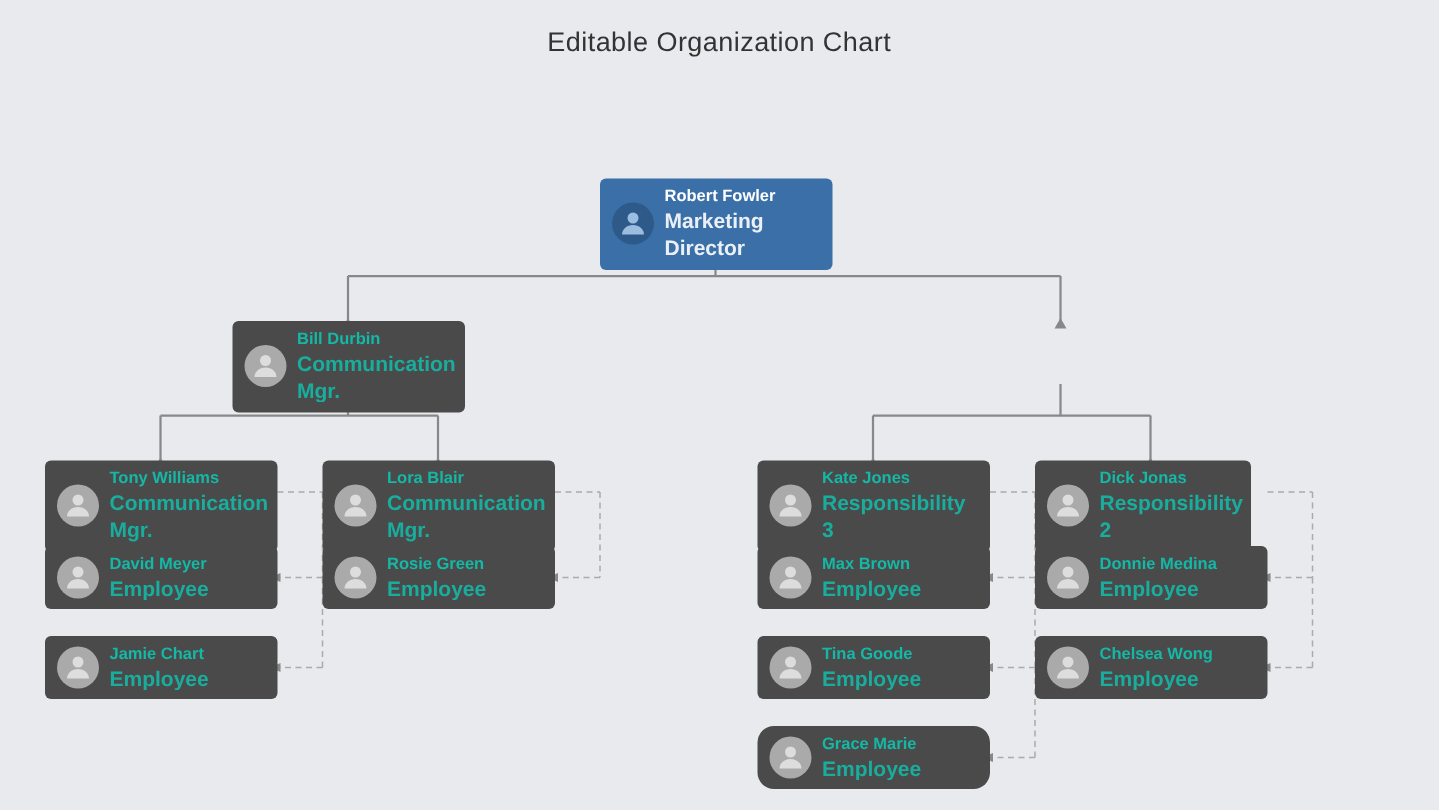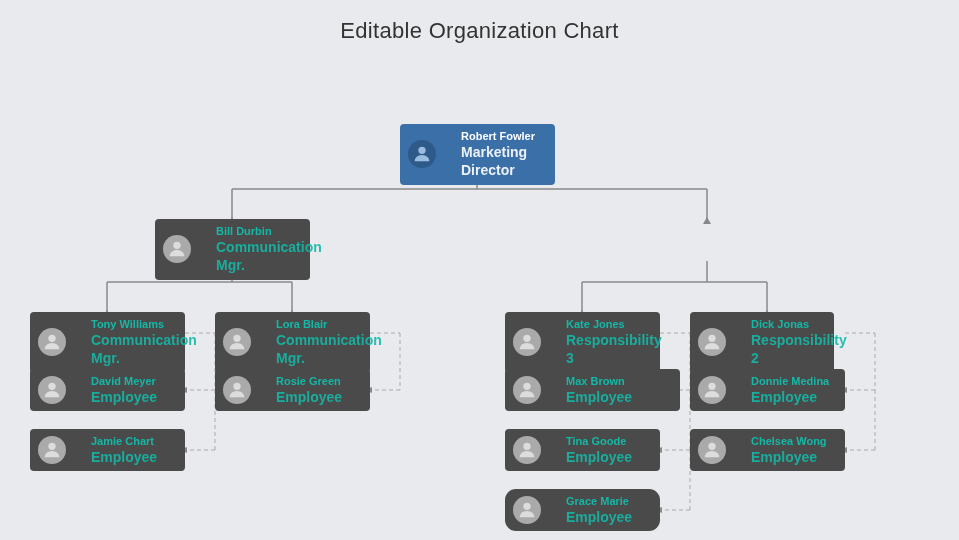--- a/index.html
+++ b/index.html
@@ -7,21 +7,21 @@
       width: 959px;
       height: 540px;
       background: #e8eaed;
       font-family: 'Segoe UI', Arial, sans-serif;
       overflow: hidden;
       position: relative;
     }
 
     .page-title {
       text-align: center;
-      font-size: 22px;
+      font-size: 18px;
       font-weight: 400;
       color: #333;
       padding-top: 18px;
       letter-spacing: 0.3px;
     }
 
     .chart-container {
       position: relative;
       width: 100%;
       height: 490px;
@@ -37,21 +37,21 @@
       pointer-events: none;
     }
 
     
     .node {
       position: absolute;
       display: flex;
       align-items: center;
       border-radius: 4px;
       padding: 5px 8px;
-      gap: 25px;
+      gap: 7px;
     }
 
     .node-blue {
       background: #3a6fa8;
       color: #fff;
     }
     .node-dark {
       background: #4a4a4a;
       color: #14b8a6;
     }
@@ -250,21 +250,21 @@
           <circle cx="12" cy="8" r="4"></circle>
           <path d="M4 20c0-4 3.6-7 8-7s8 3 8 7"></path>
         </svg>
     </div>
     <div>
       <div class="node-name">Rosie Green</div>
       <div class="node-title">Employee</div>
     </div>
   </div>
 
-  <div class="node node-dark" style="left:505px; top:315px; width:175px; min-height:42px;">
+  <div class="node node-dark" style="left:505px; top:315px; width:155px; min-height:42px;">
     <div class="avatar avatar-gray">
       <svg viewBox="0 0 24 24" fill="#ddd">
           <circle cx="12" cy="8" r="4"></circle>
           <path d="M4 20c0-4 3.6-7 8-7s8 3 8 7"></path>
         </svg>
     </div>
     <div>
       <div class="node-name">Max Brown</div>
       <div class="node-title">Employee</div>
     </div>

